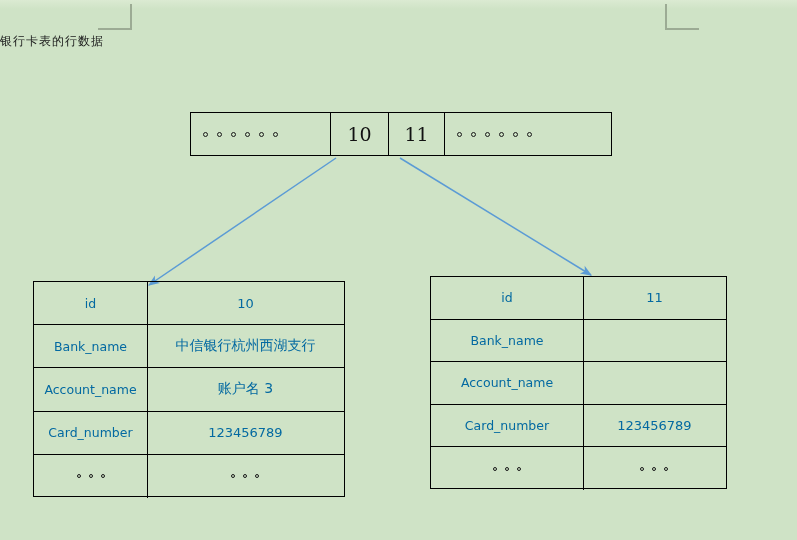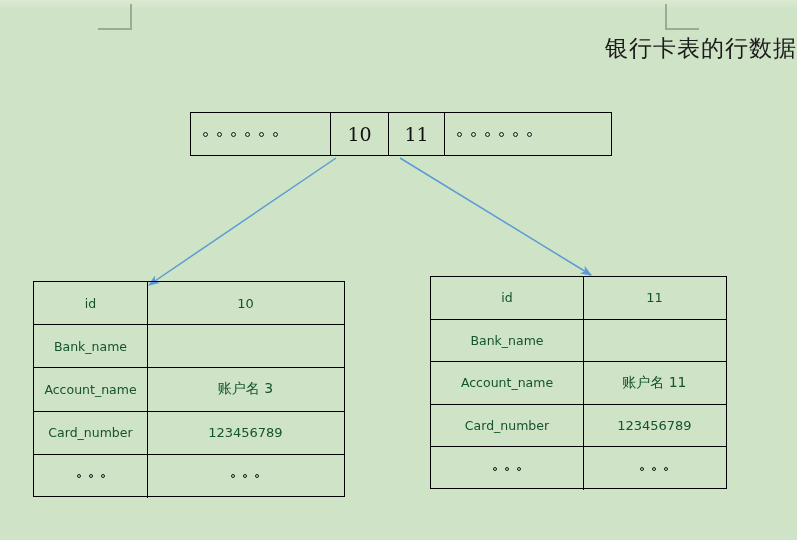--- a/index.html
+++ b/index.html
@@ -50,22 +50,22 @@
   #mark-tr { left: 665px; top: 4px; }
   #mark-tr .v { left: 0; top: 0; width: 2px; height: 26px; }
   #mark-tr .h { left: 0; bottom: 0; height: 2px; width: 34px; }
 
   
   #page-title {
     position: absolute;
     left: 0;
     top: 33px;
     width: 797px;
-    text-align: right;
-    font-size: 23px;
+    text-align: left;
+    font-size: 12px;
     color: #1b1b1b;
     letter-spacing: 1px;
     white-space: nowrap;
   }
 
   
   #index-strip {
     position: absolute;
     left: 190px;
     top: 112px;
@@ -137,21 +137,21 @@
     height: 43.2px;
   }
   .record-table .row:last-child { border-bottom: none; }
   .record-table .key,
   .record-table .val {
     box-sizing: border-box;
     display: flex;
     align-items: center;
     justify-content: center;
     font-size: 12.5px;
-    color: #14532d;
+    color: #0369a1;
     height: 100%;
     text-align: center;
   }
   .record-table .key { border-right: 1.6px solid #000; }
   .record-table .val { font-size: 13px; }
   .record-table .val.cjk { font-size: 14px; }
 
   #record-left  { left: 33px;  top: 281px; width: 312px; height: 216px; }
   #record-left  .key { width: 114px; }
   #record-left  .val { width: 194.8px; }
@@ -221,20 +221,21 @@
     <line id="arrow-line-11" x1="400" y1="158" x2="591" y2="275" stroke="#5b9bd5" stroke-width="1.5" marker-end="url(#ah-right)"></line>
   </svg>
 
   <div class="record-table" id="record-left">
     <div class="row">
       <div class="key">id</div>
       <div class="val">10</div>
     </div>
     <div class="row">
       <div class="key">Bank_name</div>
+      <div class="val cjk">中信银行杭州西湖支行</div>
     </div>
     <div class="row">
       <div class="key">Account_name</div>
       <div class="val cjk">账户名 3</div>
     </div>
     <div class="row">
       <div class="key">Card_number</div>
       <div class="val">123456789</div>
     </div>
     <div class="row">
@@ -258,21 +259,20 @@
   <div class="record-table" id="record-right">
     <div class="row">
       <div class="key">id</div>
       <div class="val">11</div>
     </div>
     <div class="row">
       <div class="key">Bank_name</div>
     </div>
     <div class="row">
       <div class="key">Account_name</div>
-      <div class="val cjk">账户名 11</div>
     </div>
     <div class="row">
       <div class="key">Card_number</div>
       <div class="val">123456789</div>
     </div>
     <div class="row">
       <div class="key">
         <span class="dotrow small">
           <span class="dot"></span>
           <span class="dot"></span>

